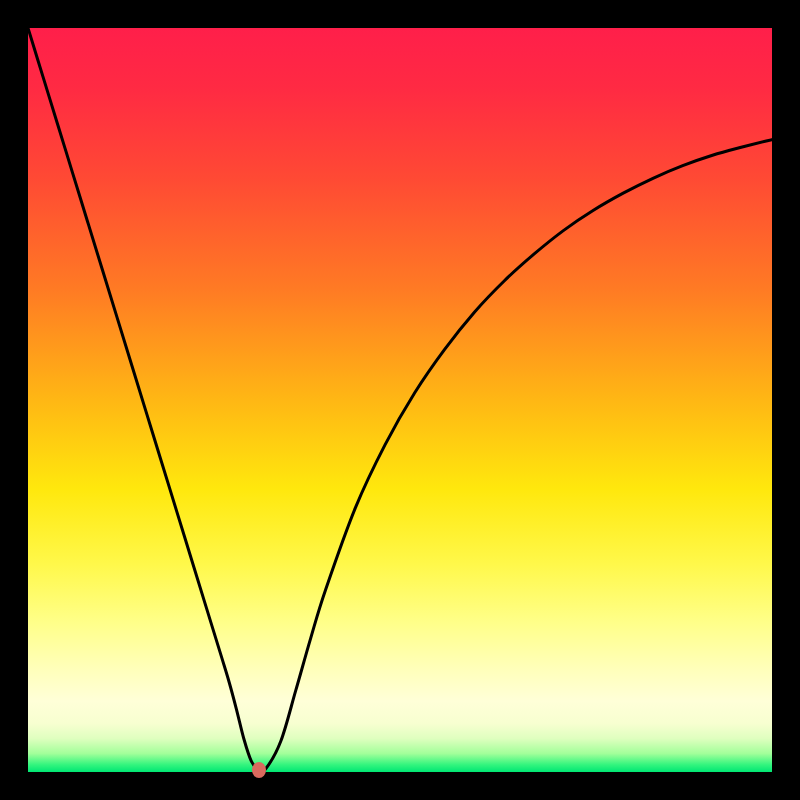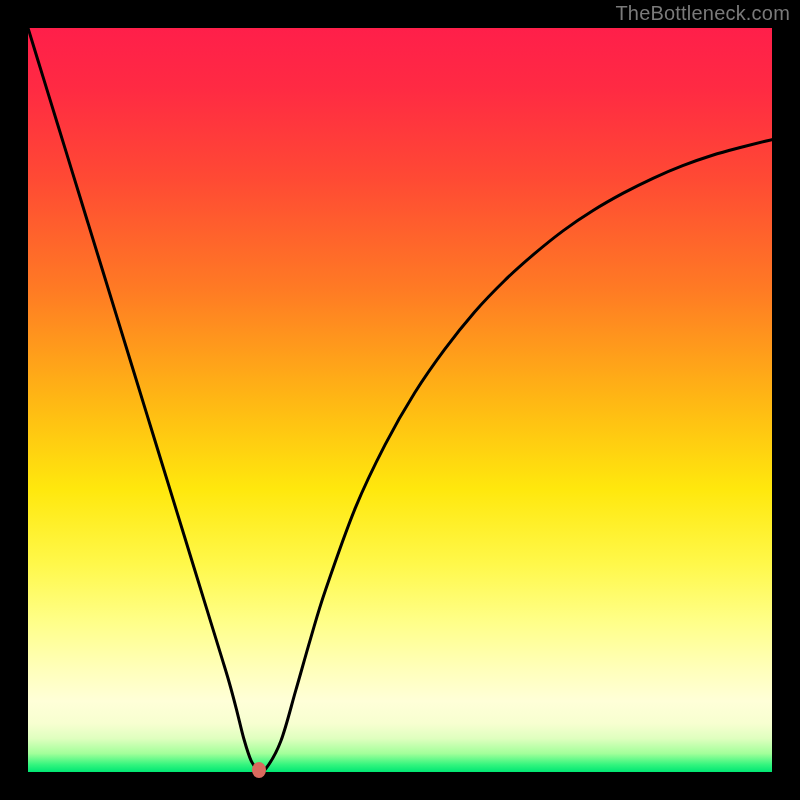--- a/index.html
+++ b/index.html
@@ -40,21 +40,20 @@
     height: 16px;
     border-radius: 50%;
     background: #d96a5e;
     transform: translate(-50%, -50%);
   }
 </style>
 </head>
 <body>
 
 <div class="frame">
-  <div class="watermark">TheBottleneck.com</div>
 
   <svg class="plot" viewBox="0 0 744 744" preserveAspectRatio="none">
     <defs>
       <linearGradient id="bg-grad" x1="0" y1="0" x2="0" y2="1">
           <stop offset="0%" stop-color="#ff1f4a"></stop>
           <stop offset="8%" stop-color="#ff2a43"></stop>
           <stop offset="20%" stop-color="#ff4934"></stop>
           <stop offset="35%" stop-color="#ff7a24"></stop>
           <stop offset="50%" stop-color="#ffb714"></stop>
           <stop offset="62%" stop-color="#ffe80d"></stop>

